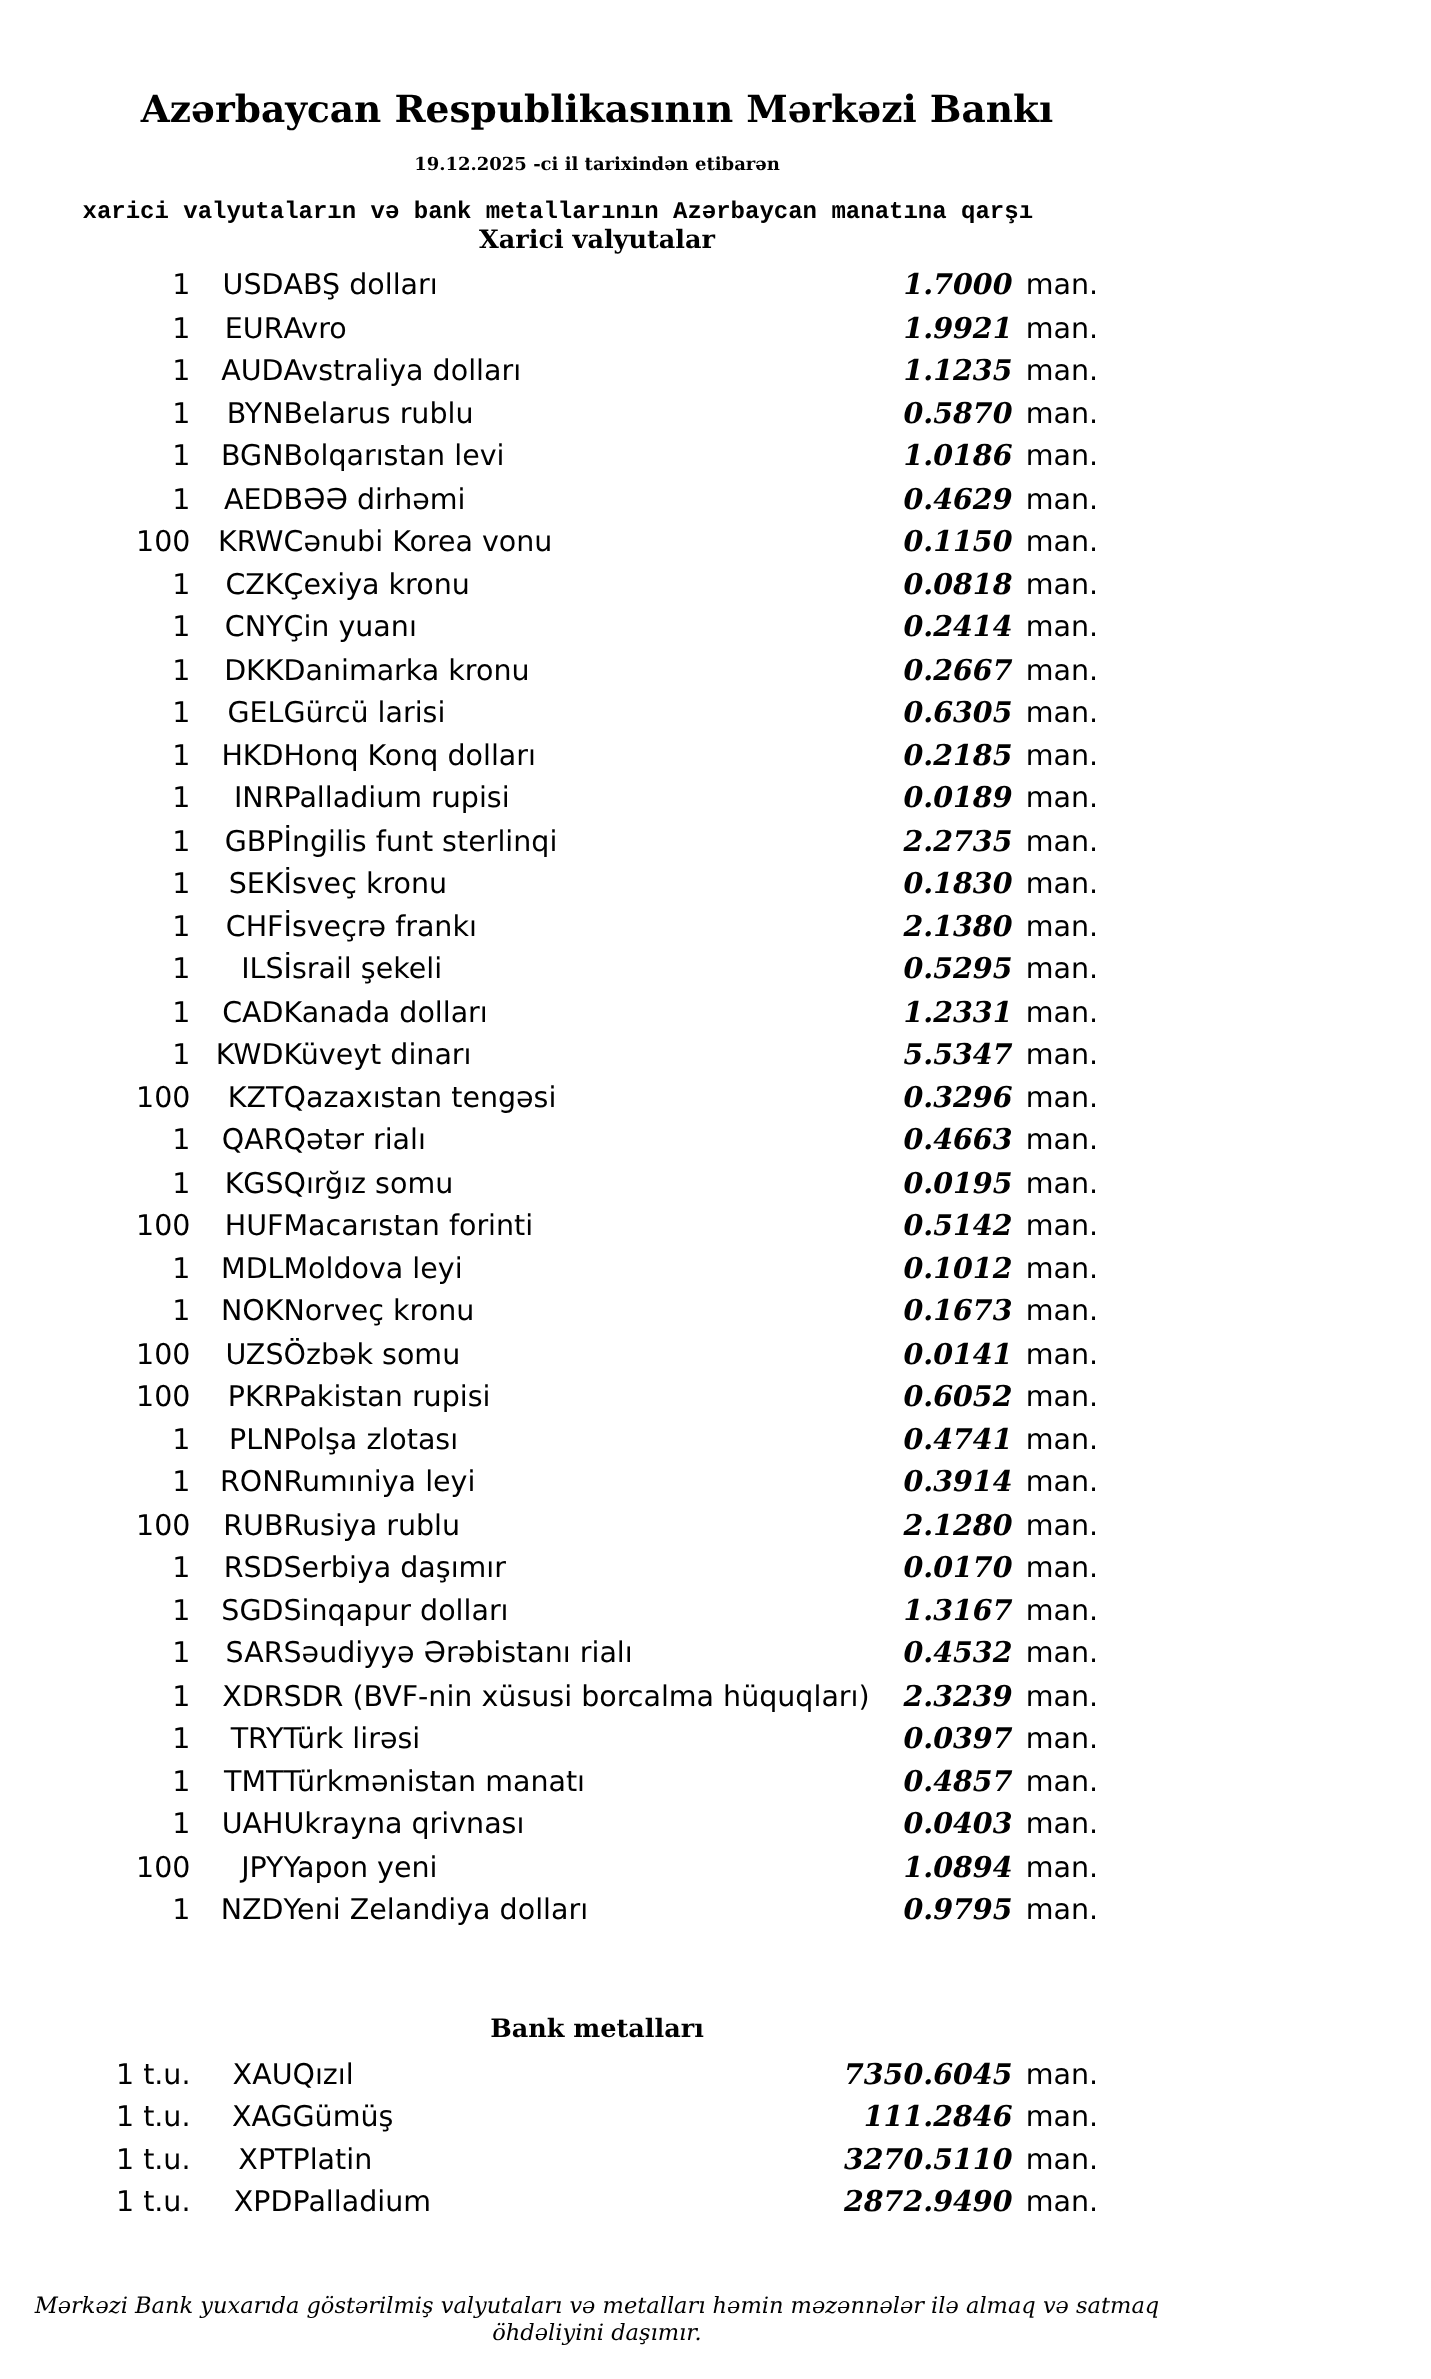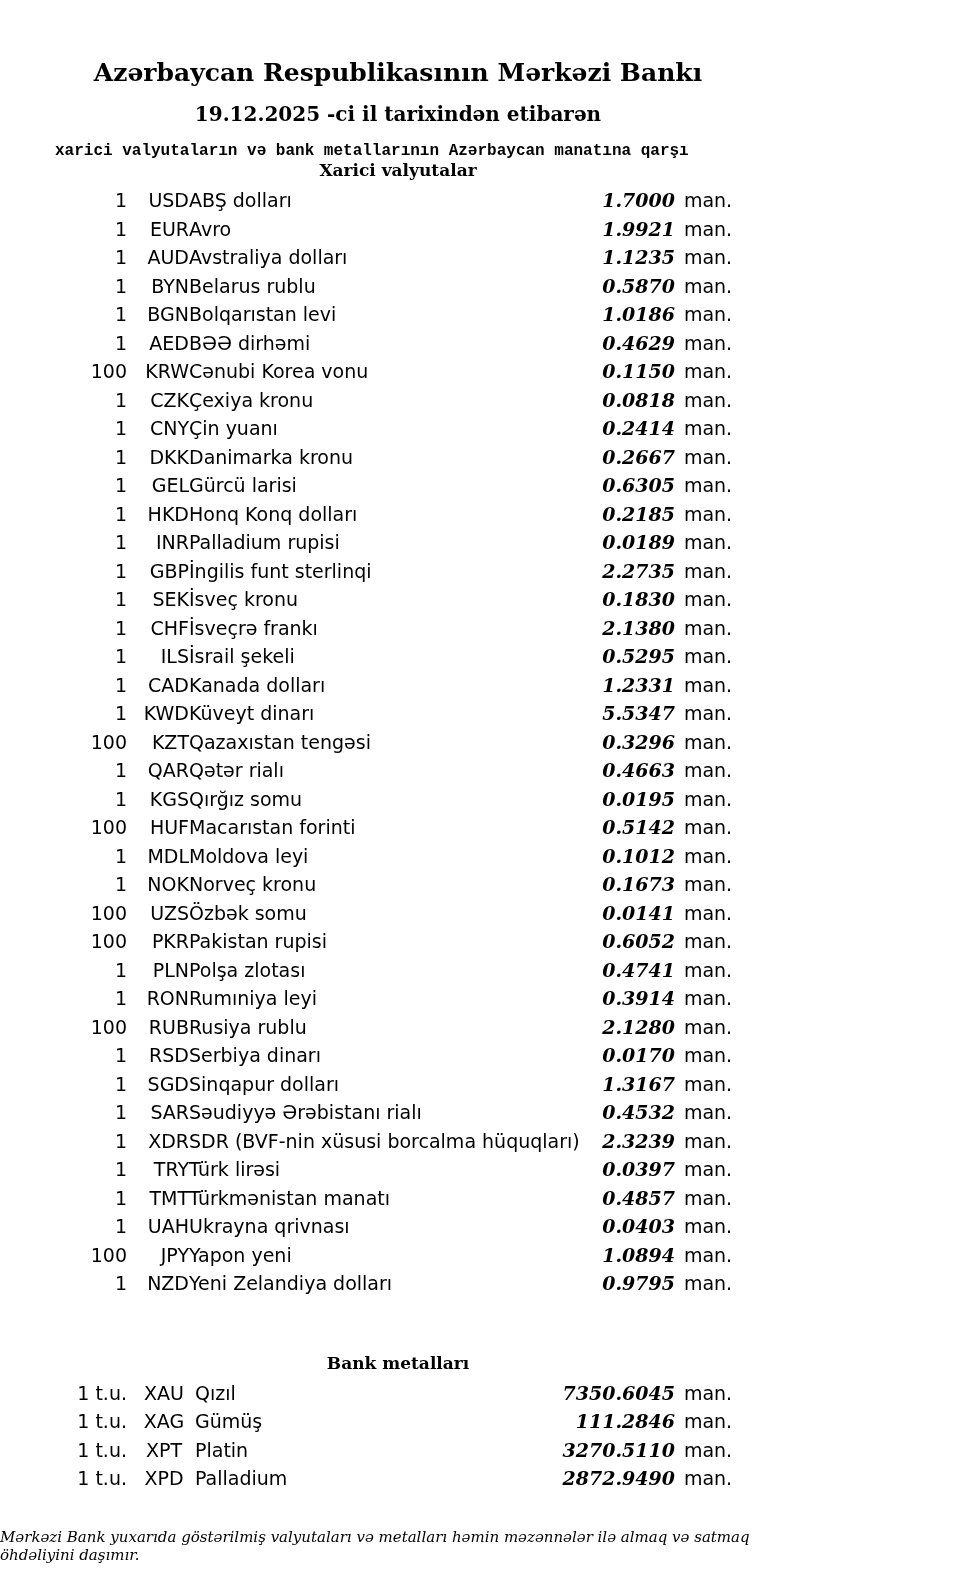--- a/index.html
+++ b/index.html
@@ -27,21 +27,21 @@
     font-weight: bold;
     font-size: 25px;
     letter-spacing: 0px;
     margin: 18px 0 0 0;
     line-height: 1.2;
   }
   .doc-date {
     text-align: center;
     font-family: "DejaVu Serif", serif;
     font-weight: bold;
-    font-size: 20px;
+    font-size: 12px;
     margin: 14px 0 0 0;
   }
   .doc-subtitle {
     font-family: Liberation Mono, monospace;
     font-weight: bold;
     font-size: 16px;
     margin: 16px 0 0 0;
   }
   .section-title {
     text-align: center;
@@ -101,27 +101,28 @@
     padding-left: 9px;
     font-size: 18px;
   }
   table.metals td.qty {
     width: 72px;
     padding-right: 6px;
     text-align: right;
   }
   table.metals td.code {
     width: 62px;
-    text-align: center;
+    text-align: right;
   }
   .footer-note {
     position: absolute;
     left: 0;
     right: 0;
     bottom: 22px;
+    text-align: center;
     font-family: "DejaVu Serif", serif;
     font-style: italic;
     font-size: 15px;
   }
 </style>
 </head>
 <body>
 
 <div class="page">
 
@@ -339,21 +340,21 @@
         <tr>
           <td class="qty">100</td>
           <td class="code">RUB</td>
           <td class="name">Rusiya rublu</td>
           <td class="value">2.1280</td>
           <td class="unit">man.</td>
         </tr>
         <tr>
           <td class="qty">1</td>
           <td class="code">RSD</td>
-          <td class="name">Serbiya dinarı</td>
+          <td class="name">Serbiya daşımır</td>
           <td class="value">0.0170</td>
           <td class="unit">man.</td>
         </tr>
         <tr>
           <td class="qty">1</td>
           <td class="code">SGD</td>
           <td class="name">Sinqapur dolları</td>
           <td class="value">1.3167</td>
           <td class="unit">man.</td>
         </tr>

